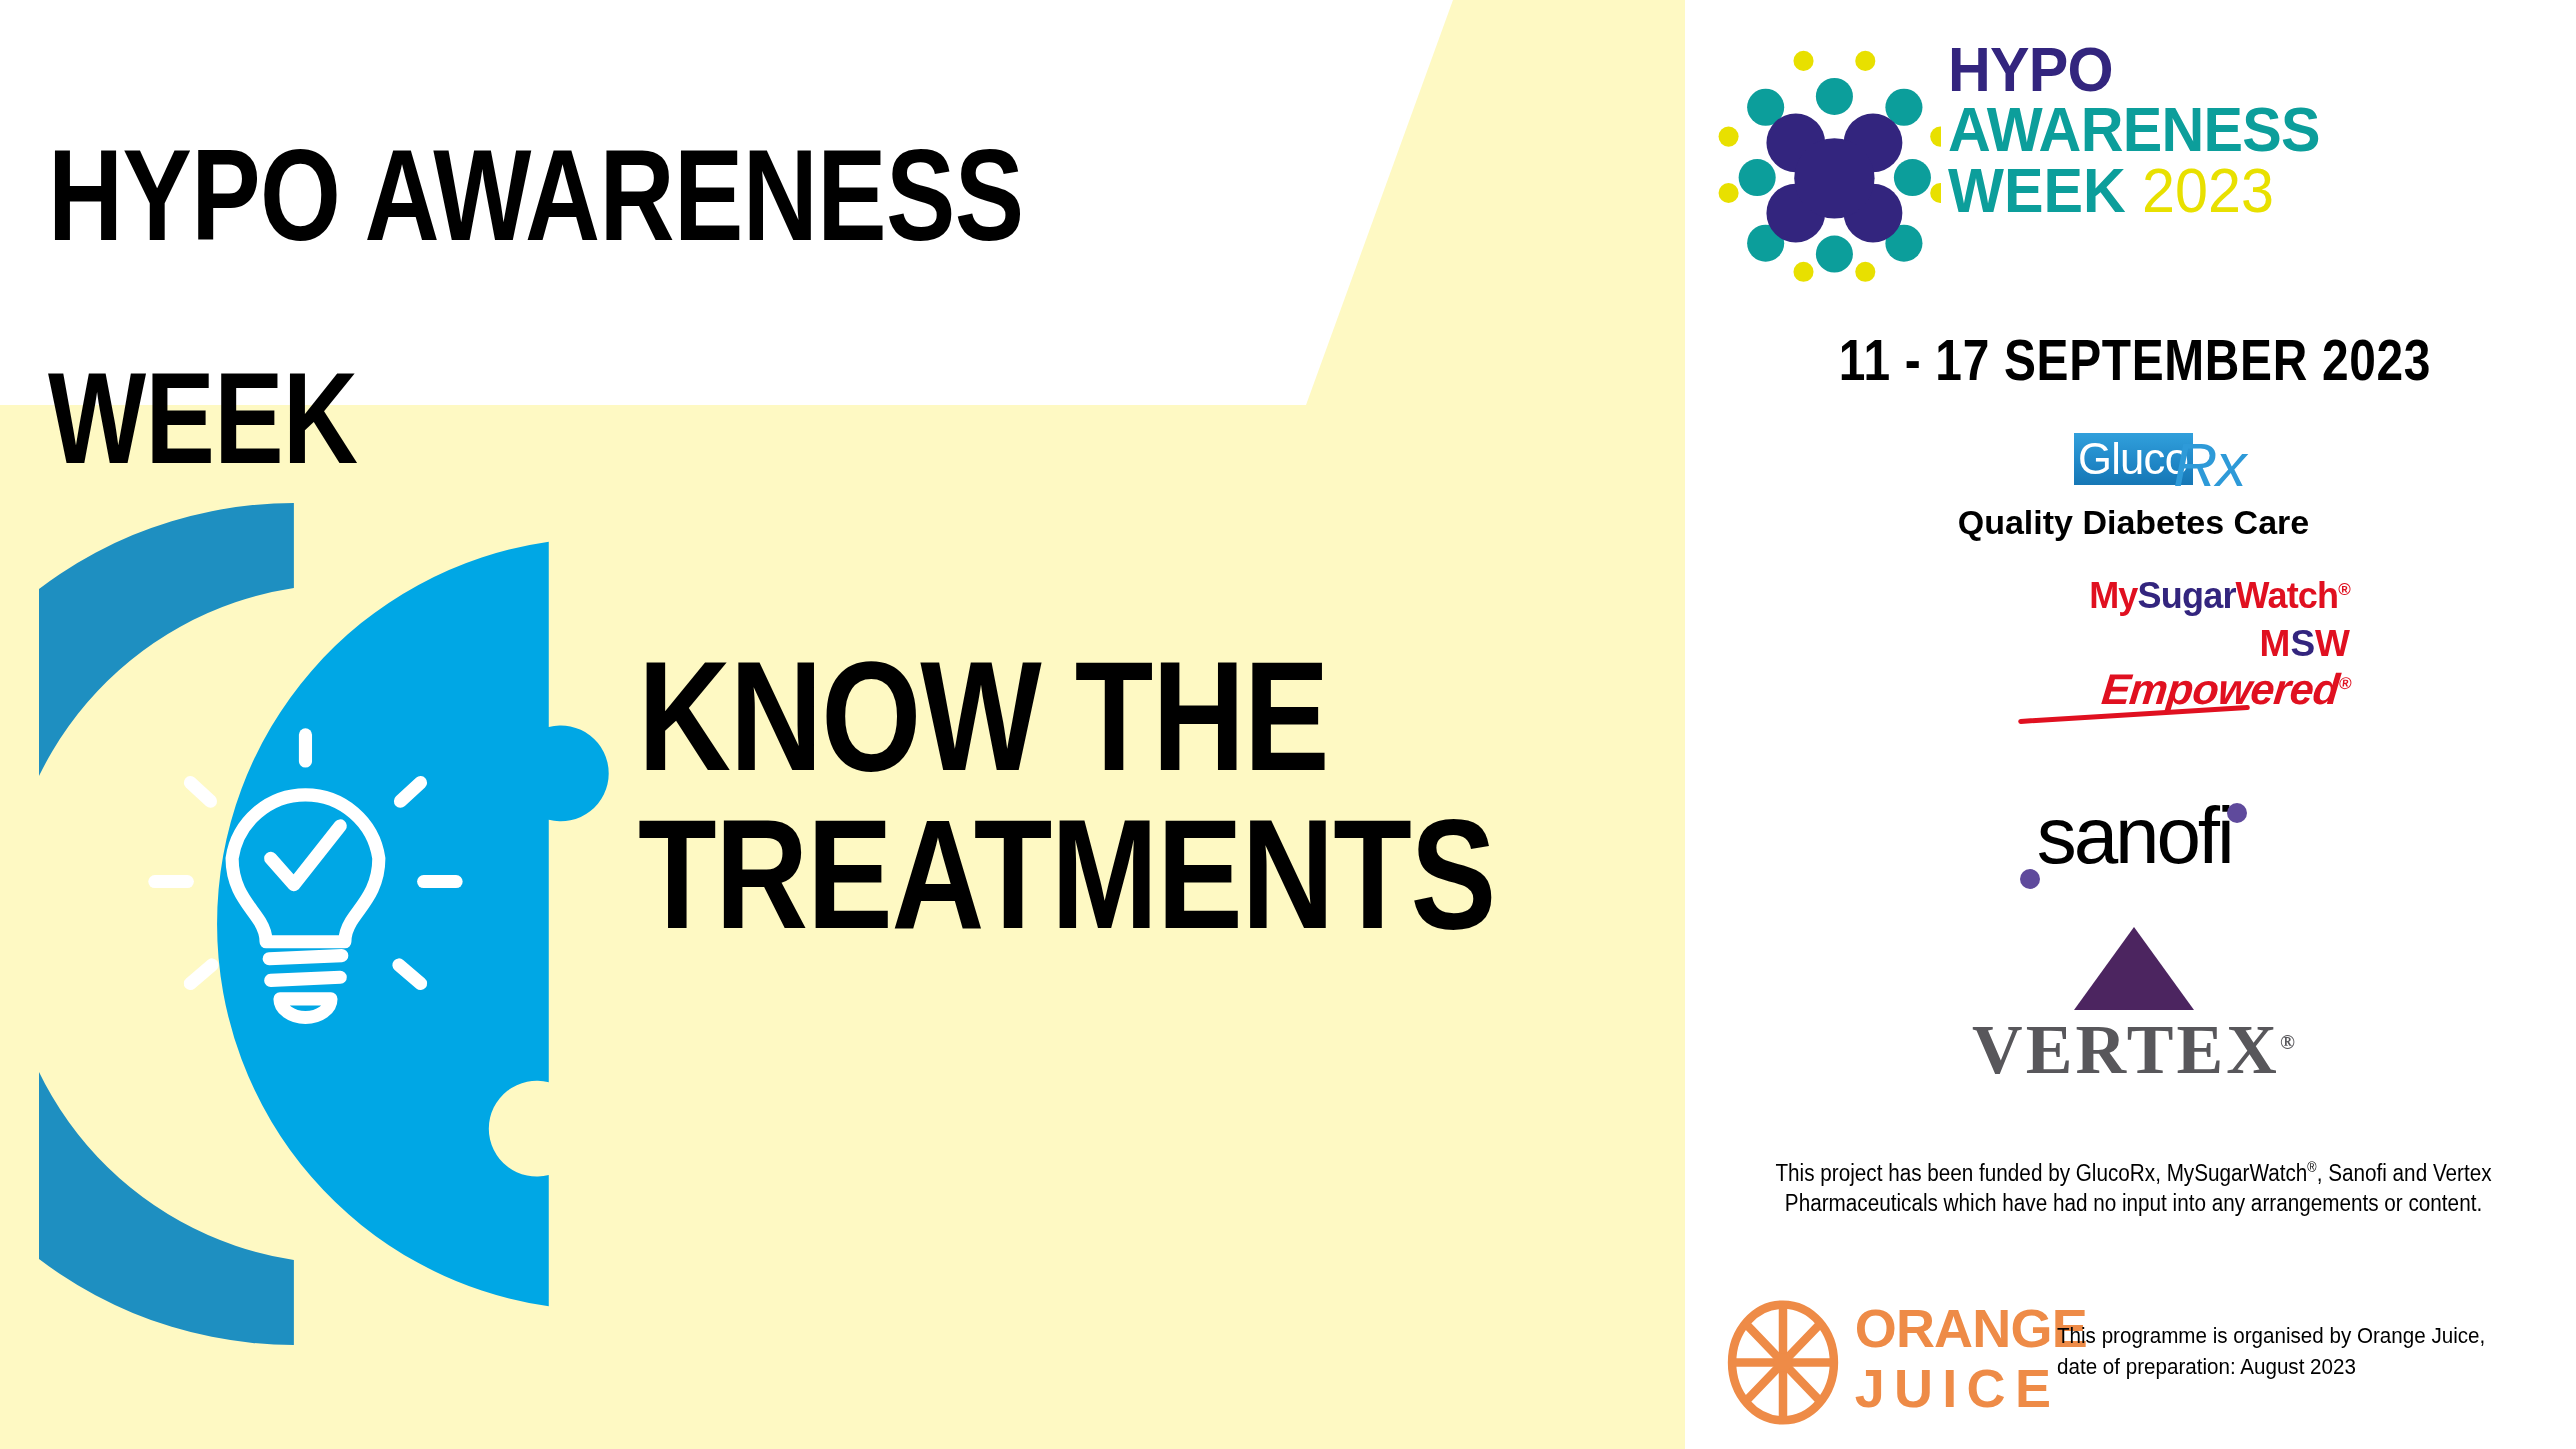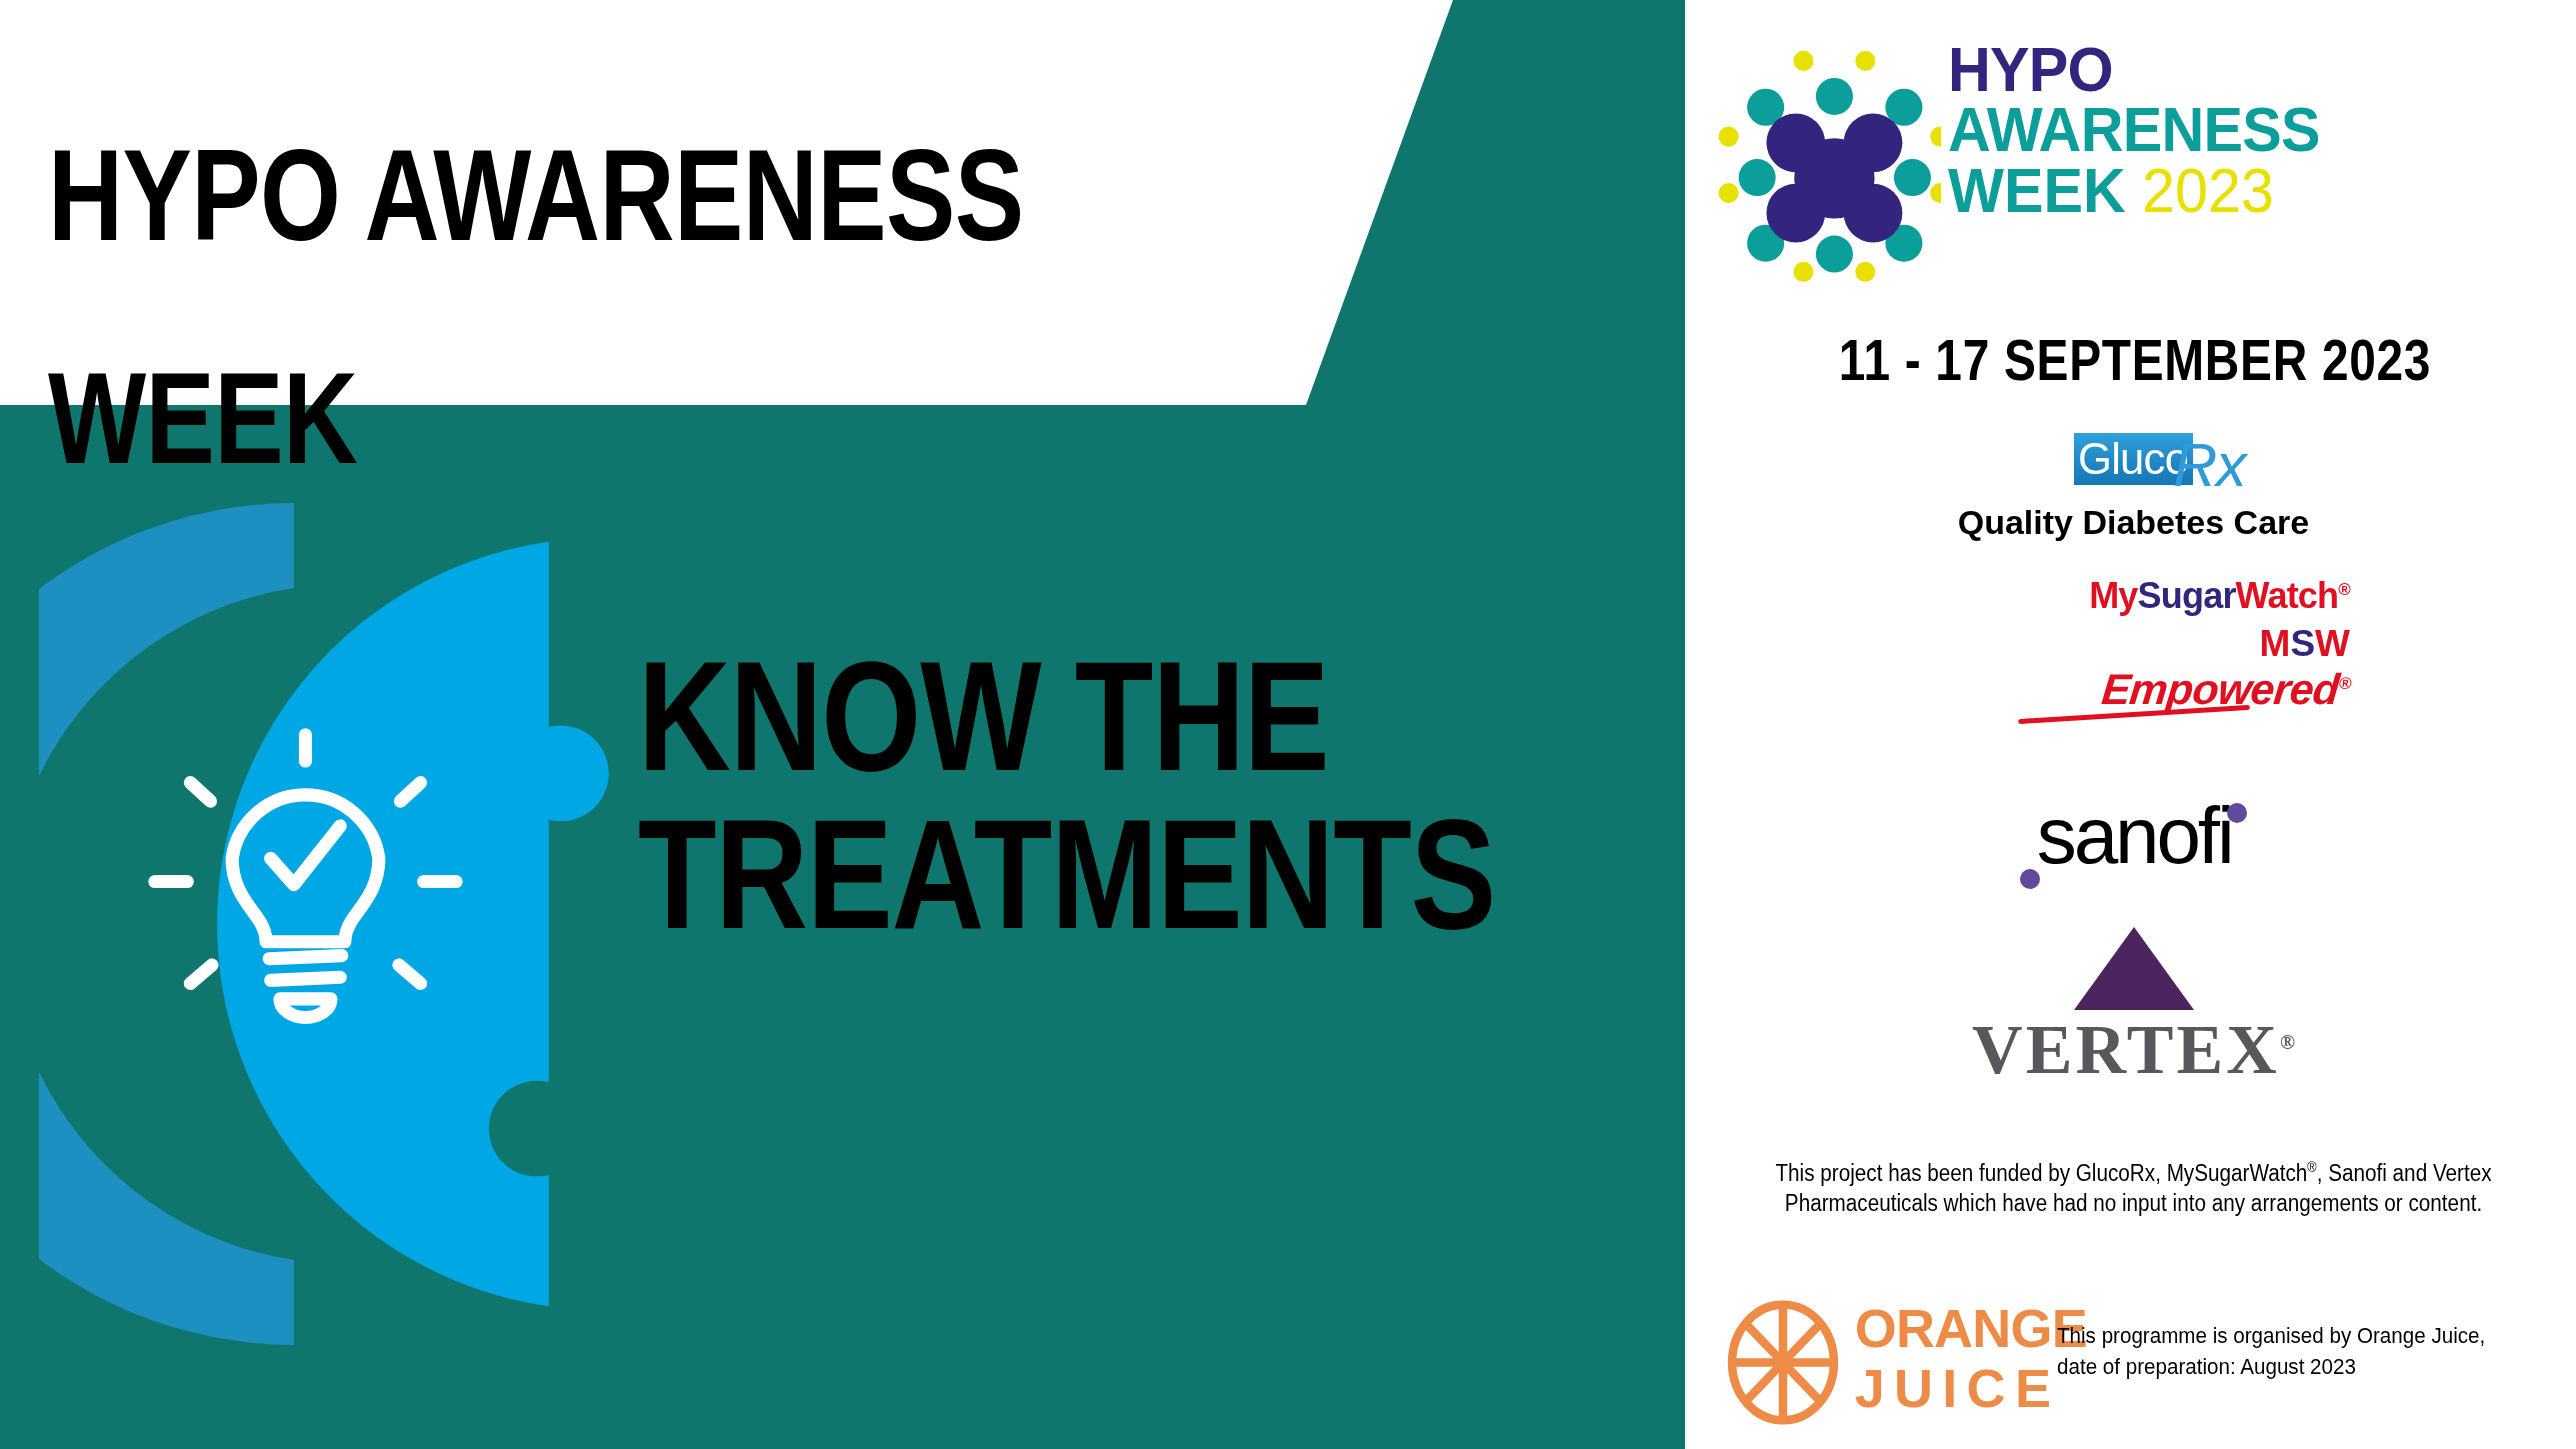--- a/index.html
+++ b/index.html
@@ -4,21 +4,21 @@
 <style>
   html,body{margin:0;padding:0;background:#ffffff;}
   *{box-sizing:border-box;}
   body{
     font-family:"Liberation Sans", sans-serif;
     width:2576px;height:1449px;overflow:hidden;position:relative;
   }
   #poster{position:absolute;inset:0;width:2576px;height:1449px;background:#ffffff;}
 
   
-  .left-panel{position:absolute;left:0;top:0;width:1685px;height:1449px;background:#0f766e;overflow:hidden;}
+  .left-panel{position:absolute;left:0;top:0;width:1685px;height:1449px;background:#fef9c3;overflow:hidden;}
   .white-banner{
     position:absolute;left:0;top:0;width:1453px;height:405px;background:#ffffff;
     clip-path:polygon(0 0, 1453px 0, 1306px 405px, 0 405px);
   }
   .headline{
     position:absolute;left:48px;top:28px;width:1360px;
     color:#000000;font-weight:700;
     font-size:130px;line-height:0.86;letter-spacing:-0.8px;
     transform:scaleX(0.80);transform-origin:left top;
     white-space:pre-line;

